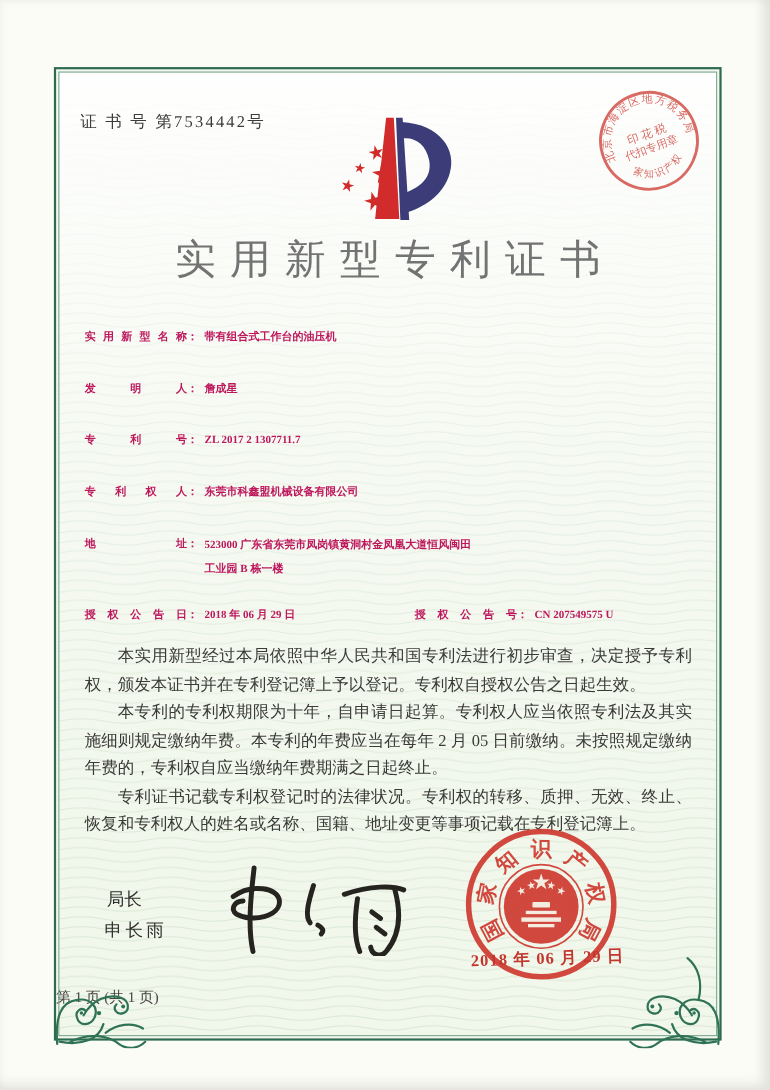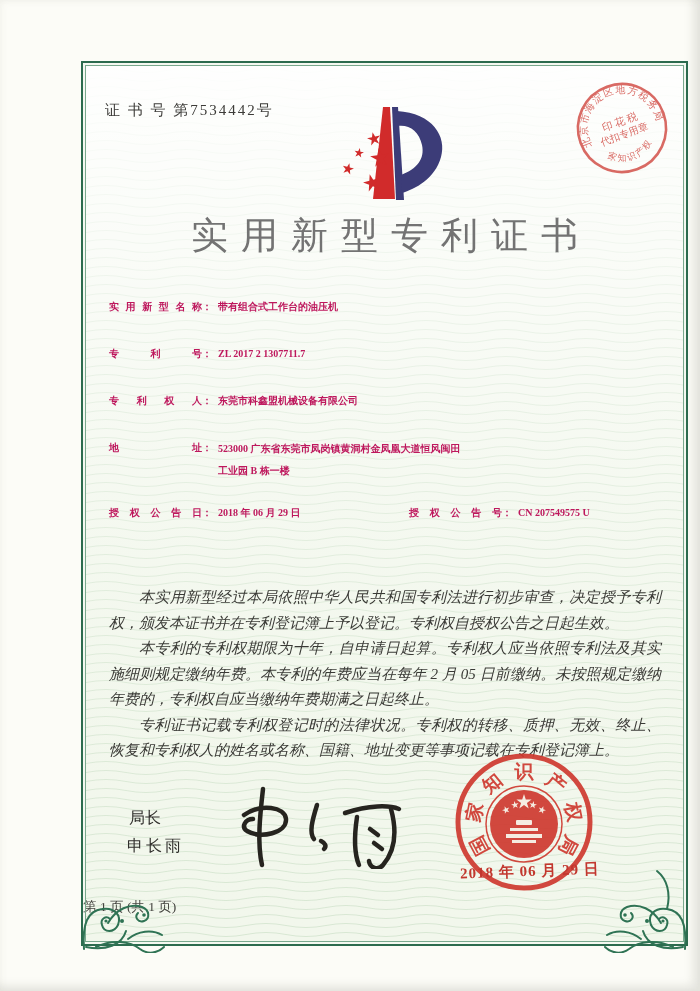--- a/index.html
+++ b/index.html
@@ -1,40 +1,40 @@
 <!DOCTYPE html>
 <html><head>
 <meta charset="utf-8">
 <style>
   html,body{margin:0;padding:0;}
   body{width:700px;height:991px;font-family:"Liberation Serif","DejaVu Serif",serif;background:#fbfbf5;}
   .page{position:relative;width:700px;height:991px;overflow:hidden;background:#fcfcf7;
         box-shadow:inset -7px -5px 10px rgba(120,120,110,.18), inset 2px 2px 6px rgba(120,120,110,.06);}
   
-  .cert{position:absolute;left:49px;top:61px;width:603px;height:881px;border:2px solid #2c6b4e;background:#f4f8f0;margin-left:32px;}
+  .cert{position:absolute;left:49px;top:61px;width:603px;height:881px;border:2px solid #2c6b4e;background:#f4f8f0;}
   .cert::before{content:"";position:absolute;inset:2px;border:1px solid #79a88d;pointer-events:none;z-index:3;}
   .bgsvg{position:absolute;inset:3px;width:calc(100% - 6px);height:calc(100% - 6px);z-index:0;}
   .content{position:absolute;inset:0;z-index:2;}
   
   .certno{position:absolute;left:22px;top:38px;font-size:15px;letter-spacing:2px;color:#3c3b38;}
   .logo{position:absolute;left:234px;top:40px;width:135px;height:108px;}
   .title{position:absolute;left:0;top:148px;width:100%;text-align:center;font-size:37px;font-weight:400;
          letter-spacing:13px;text-indent:13px;color:#737373;}
   
   .fields{position:absolute;left:26px;top:234px;width:555px;font-size:10px;color:#be185d;font-weight:bold;}
   .frow{margin-bottom:27px;line-height:20px;white-space:nowrap;}
   .flabel{display:inline-block;width:93px;text-align:justify;text-align-last:justify;vertical-align:top;}
   .fcolon{vertical-align:top;}
   .fval{margin-left:6px;vertical-align:top;}
   .addr .fval{display:inline-block;white-space:normal;width:440px;line-height:22px;margin-bottom:-6px;}
   .grant{position:relative;}
   .gcell2{position:absolute;left:300px;top:0;}
   
   .bodytext{position:absolute;left:26px;top:522px;width:552px;font-size:15px;line-height:25.5px;
-            text-align:justify;color:#3a3a36;font-style:italic;}
+            text-align:justify;color:#3a3a36;}
   .bodytext p{margin:0;text-indent:2em;}
   
   .sig-title{position:absolute;left:46px;top:745px;font-size:16px;color:#2f2e2b;}
   .sig-name{position:absolute;left:44px;top:773px;font-size:16px;letter-spacing:3px;color:#2f2e2b;}
   .signature{position:absolute;left:146px;top:718px;width:190px;height:88px;}
   
   .seal{position:absolute;left:359px;top:677px;width:164px;height:164px;opacity:.92;}
   .seal-ring-ch{font-size:19px;font-weight:700;fill:#cf3a30;text-anchor:middle;font-family:"Liberation Serif",serif;}
   .seal-date{position:absolute;left:377px;top:799px;font-size:15px;font-weight:700;color:#c2372e;
              letter-spacing:1px;transform:rotate(-2deg);}
@@ -134,20 +134,23 @@
           <text x="52" y="49" font-size="10.5" text-anchor="middle">印 花 税</text>
           <text x="52" y="62" font-size="10" text-anchor="middle">代扣专用章</text>
         </g>
       </svg>
 
       <div class="title">实用新型专利证书</div>
 
       <div class="fields">
         <div class="frow">
           <span class="flabel">实用新型名称</span><span class="fcolon">：</span><span class="fval">带有组合式工作台的油压机</span>
+        </div>
+        <div class="frow">
+          <span class="flabel">发明人</span><span class="fcolon">：</span><span class="fval">詹成星</span>
         </div>
         <div class="frow">
           <span class="flabel">专利号</span><span class="fcolon">：</span><span class="fval">ZL 2017 2 1307711.7</span>
         </div>
         <div class="frow">
           <span class="flabel">专利权人</span><span class="fcolon">：</span><span class="fval">东莞市科鑫盟机械设备有限公司</span>
         </div>
         <div class="frow addr">
           <span class="flabel">地址</span><span class="fcolon">：</span><span class="fval"><span>523000 广东省东莞市凤岗镇黄洞村金凤凰大道恒风闽田</span><br><span>工业园 B 栋一楼</span></span>
         </div>

